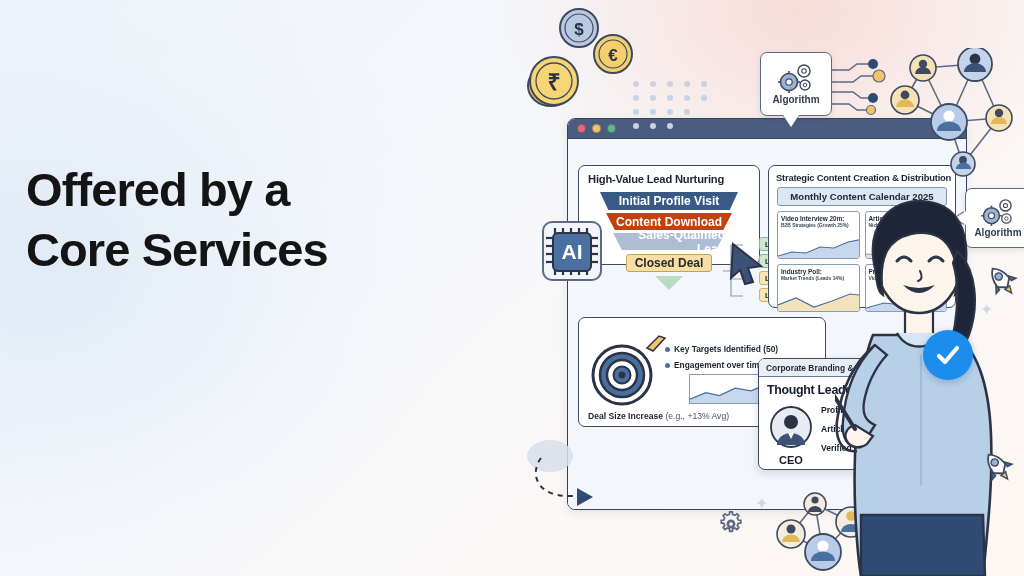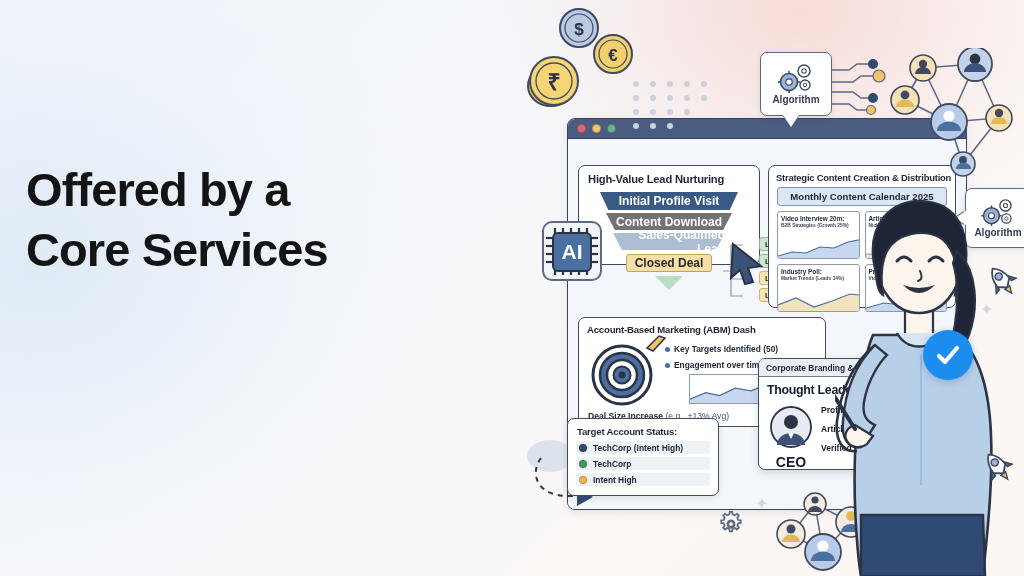--- a/index.html
+++ b/index.html
@@ -71,21 +71,21 @@
   #funnelPanel { left: 10px; top: 26px; width: 182px; height: 100px; }
   #funnelPanel .ttl { font-size: 11.2px; margin: 7px 0 5px 9px; }
   .funnelwrap { position: relative; height: 100px; }
   .fstage {
     position: absolute; left: 50%; transform: translateX(-50%);
     color: #fff; font-size: 12px; font-weight: 700;
     display: flex; align-items: center; justify-content: center;
     text-align: right;
   }
   .fs1 { top: 2px;  width: 138px; height: 18px; background: #3a5a86; clip-path: polygon(0 0,100% 0,94% 100%,6% 100%); }
-  .fs2 { top: 23px; width: 126px; height: 17px; background: #737373; clip-path: polygon(0 0,100% 0,93% 100%,7% 100%); }
+  .fs2 { top: 23px; width: 126px; height: 17px; background: #c2410c; clip-path: polygon(0 0,100% 0,93% 100%,7% 100%); }
   .fs3 { top: 43px; width: 112px; height: 17px; background: #aebdd3; clip-path: polygon(0 0,100% 0,92% 100%,8% 100%); }
   .fs4 { top: 64px; width: 86px; height: 18px; background: #f6dfa6; border: 1.3px solid #c8a34e; border-radius: 3px; color: #2a2a2a; }
   .farrow { position: absolute; left: 50%; top: 86px; transform: translateX(-50%);
     width: 0; height: 0; border-left: 14px solid transparent; border-right: 14px solid transparent; border-top: 14px solid #b9dcc4; }
 
   #leadScoreLbl { position: absolute; right: -62px; top: 31px; font-size: 9px; font-weight: 700; color: #1d2433; white-space: nowrap; }
   .leadchip {
     position: absolute; right: -66px;
     width: 66px; height: 14px; border-radius: 3px;
     font-size: 7.7px; font-weight: 700; color: #23311f;
@@ -133,21 +133,21 @@
   
   #scoreCard { left: 253px; top: 358px; width: 200px; height: 112px; background: #fff; z-index: 8; box-shadow: 0 3px 9px rgba(40,55,90,.16); }
   #scoreHdr {
     height: 18px; background: #e9edf4; border-bottom: 1.4px solid #6d7c96;
     display: flex; align-items: center; padding-left: 7px;
     font-size: 8.4px; font-weight: 700; color: #1d2433;
     border-radius: 5px 5px 0 0;
   }
   #scoreTitle { font-size: 12.4px; font-weight: 800; color: #141c2c; margin: 6px 0 3px 8px; letter-spacing: -0.3px; }
   #ceoWrap { position: absolute; left: 8px; top: 46px; width: 48px; text-align: center; }
-  #ceoLabel { font-size: 14px; font-weight: 800; color: #141c2c; margin-top: 1px; }
+  #ceoLabel { font-size: 11px; font-weight: 800; color: #141c2c; margin-top: 1px; }
   .scorerow { position: absolute; left: 62px; font-size: 8.5px; font-weight: 700; color: #141c2c; white-space: nowrap; }
   .scorerow em { font-style: normal; font-weight: 400; color: #3c4658; }
   #scoreSpark { position: absolute; left: 128px; top: 42px; width: 64px; height: 30px; }
 
   
   .bubble {
     position: absolute; background: #fff;
     border: 1.6px solid #5a6a85; border-radius: 7px;
     display: flex; flex-direction: column; align-items: center; justify-content: center;
     box-shadow: 0 2px 6px rgba(40,55,90,.12);
@@ -387,21 +387,20 @@
               <div class="cs">Video Overview (Requests +)</div>
               <svg class="spark" viewBox="0 0 90 22" preserveAspectRatio="none">
                 <path d="M0 19 L18 14 L36 16 L54 9 L72 10 L90 3 L90 22 L0 22z" fill="#c7d8ee"></path>
                 <path d="M0 19 L18 14 L36 16 L54 9 L72 10 L90 3" fill="none" stroke="#4a6fa1" stroke-width="1.2"></path>
               </svg>
             </div>
           </div>
         </div>
 
         <div class="card" id="abmPanel">
-          <div class="ttl">Account-Based Marketing (ABM) Dash</div>
           <svg id="target" viewBox="0 0 62 62">
             <circle cx="31" cy="31" r="29" fill="#fff" stroke="#2b3345" stroke-width="3"></circle>
             <circle cx="31" cy="31" r="22" fill="#4a6fa1" stroke="#2b3345" stroke-width="2.5"></circle>
             <circle cx="31" cy="31" r="15" fill="#fff" stroke="#2b3345" stroke-width="2.5"></circle>
             <circle cx="31" cy="31" r="8.5" fill="#4a6fa1" stroke="#2b3345" stroke-width="2"></circle>
             <circle cx="31" cy="31" r="3.5" fill="#2b3345"></circle>
           </svg>
           <svg style="position:absolute; left:66px; top:16px;" width="22" height="20" viewBox="0 0 22 20">
             <path d="M2 14 L14 2 L20 4 L8 17z" fill="#f0c46a" stroke="#2b3345" stroke-width="1.5"></path>
           </svg>
@@ -417,35 +416,20 @@
           </svg>
           <div id="dealSize">
             <span>Deal Size Increase</span>
             <em>(e.g., +13% Avg)</em>
           </div>
         </div>
 
       </div>
     </div>
 
-    <div class="card" id="statusCard">
-      <div class="ttl">Target Account Status:</div>
-      <div class="statusrow">
-        <span class="sdot" style="background:#2f4a73"></span>
-        <span>TechCorp (Intent High)</span>
-      </div>
-      <div class="statusrow">
-        <span class="sdot" style="background:#3f9a5e"></span>
-        <span>TechCorp</span>
-      </div>
-      <div class="statusrow">
-        <span class="sdot" style="background:#f2b749"></span>
-        <span>Intent High</span>
-      </div>
-    </div>
 
     <div class="card" id="scoreCard">
       <div id="scoreHdr">Corporate Branding &amp; Executive Visibility</div>
       <div id="scoreTitle">Thought Leadership Scorecard</div>
       <div id="ceoWrap">
         <svg width="44" height="44" viewBox="0 0 44 44">
           <circle cx="22" cy="22" r="20" fill="#e7ecf4" stroke="#2b3345" stroke-width="1.8"></circle>
           <circle cx="22" cy="17" r="7" fill="#2b3345"></circle>
           <path d="M8 40 a14 12 0 0 1 28 0z" fill="#3c5277"></path>
           <path d="M19 28 l3 6 3-6" fill="#ffffff"></path>

